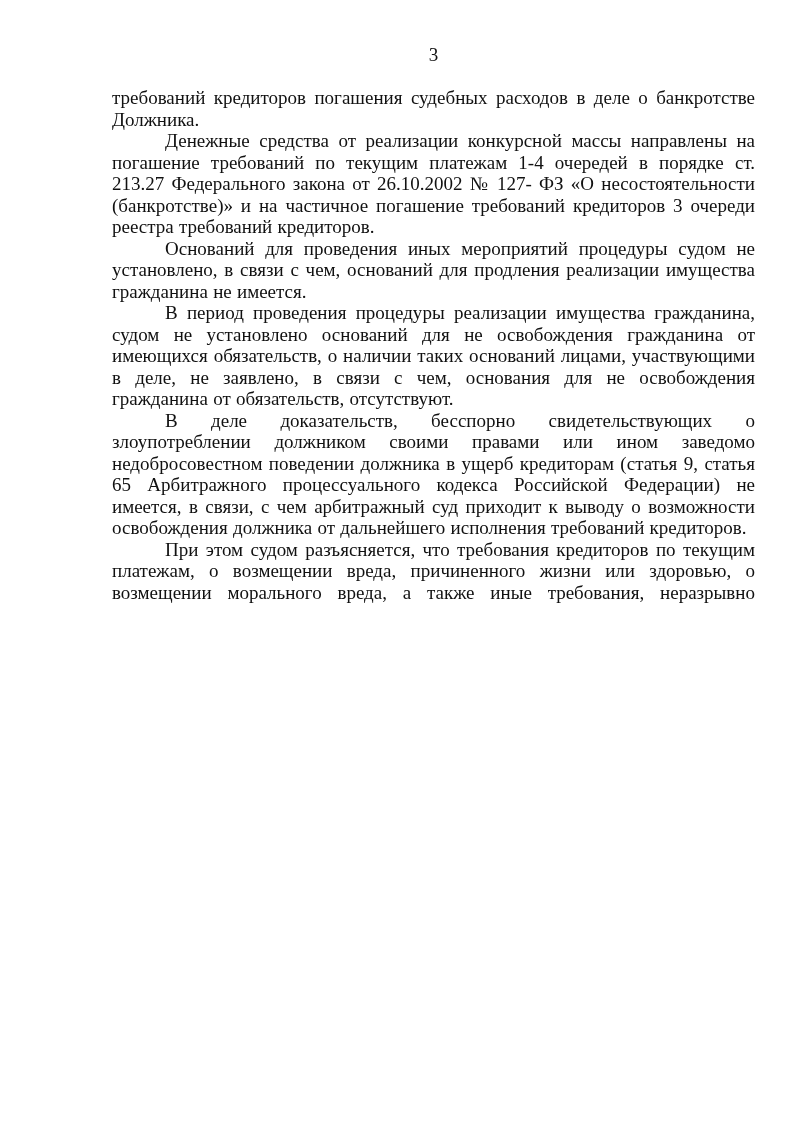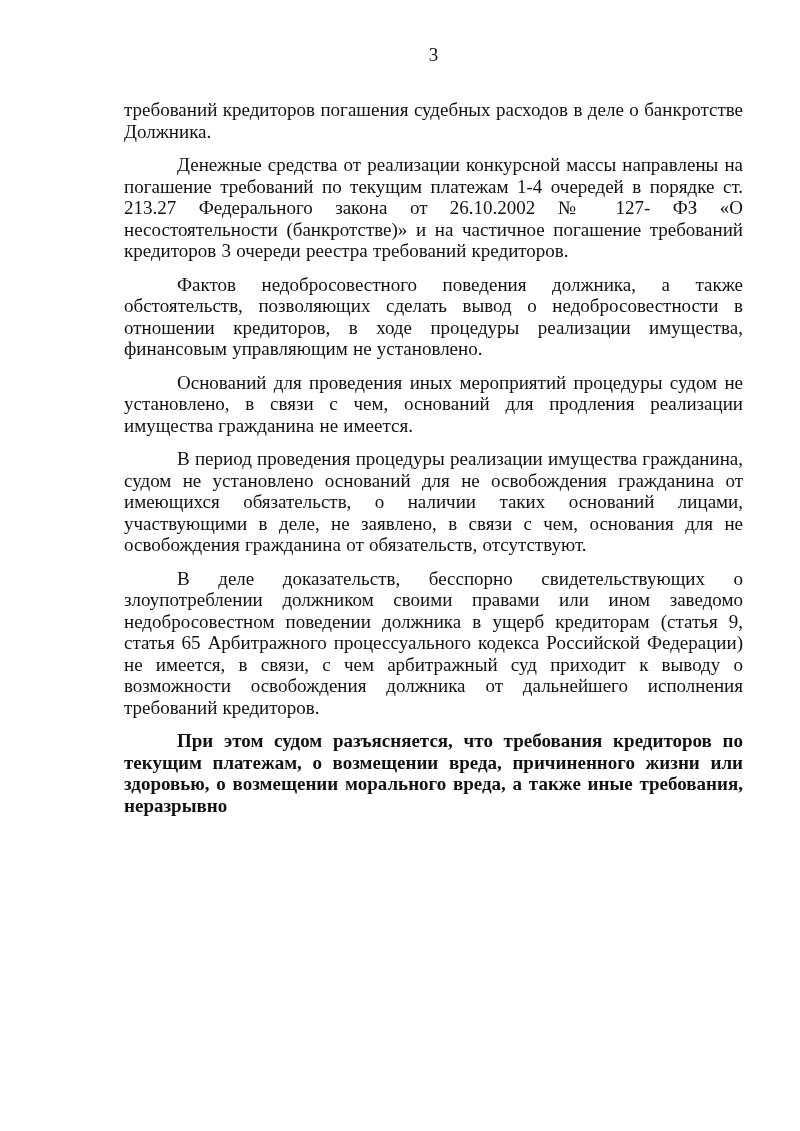--- a/index.html
+++ b/index.html
@@ -27,41 +27,39 @@
   }
   .document-body {
     position: absolute;
     top: 87px;
     left: 112px;
     width: 643px;
     font-size: 19px;
     line-height: 21.5px;
   }
   .para {
-    margin: 12px;
+    margin: 0;
     padding: 0;
     text-align: justify;
     word-spacing: 0.5px;
   }
   .para.indent {
     text-indent: 53px;
   }
   
   .para.continues {
     text-align-last: justify;
-    font-weight: bold;
   }
 </style>
 </head>
 <body>
 
 <div class="page">
   <div class="page-number">3</div>
   <div class="document-body">
       <p class="para">требований кредиторов погашения судебных расходов в деле о банкротстве Должника.</p>
       <p class="para indent">Денежные средства от реализации конкурсной массы направлены на погашение требований по текущим платежам 1-4 очередей в порядке ст. 213.27 Федерального закона от 26.10.2002 № 127- ФЗ «О несостоятельности (банкротстве)» и на частичное погашение требований кредиторов 3 очереди реестра требований кредиторов.</p>
-      <p class="para indent">Фактов недобросовестного поведения должника, а также обстоятельств, позволяющих сделать вывод о недобросовестности в отношении кредиторов, в ходе процедуры реализации имущества, финансовым управляющим не установлено.</p>
       <p class="para indent">Оснований для проведения иных мероприятий процедуры судом не установлено, в связи с чем, оснований для продления реализации имущества гражданина не имеется.</p>
       <p class="para indent">В период проведения процедуры реализации имущества гражданина, судом не установлено оснований для не освобождения гражданина от имеющихся обязательств, о наличии таких оснований лицами, участвующими в деле, не заявлено, в связи с чем, основания для не освобождения гражданина от обязательств, отсутствуют.</p>
       <p class="para indent">В деле доказательств, бесспорно свидетельствующих о злоупотреблении должником своими правами или ином заведомо недобросовестном поведении должника в ущерб кредиторам (статья 9, статья 65 Арбитражного процессуального кодекса Российской Федерации) не имеется, в связи, с чем арбитражный суд приходит к выводу о возможности освобождения должника от дальнейшего исполнения требований кредиторов.</p>
       <p class="para indent continues">При этом судом разъясняется, что требования кредиторов по текущим платежам, о возмещении вреда, причиненного жизни или здоровью, о возмещении морального вреда, а также иные требования, неразрывно</p>
     </div>
 </div>
 
 </body></html>

